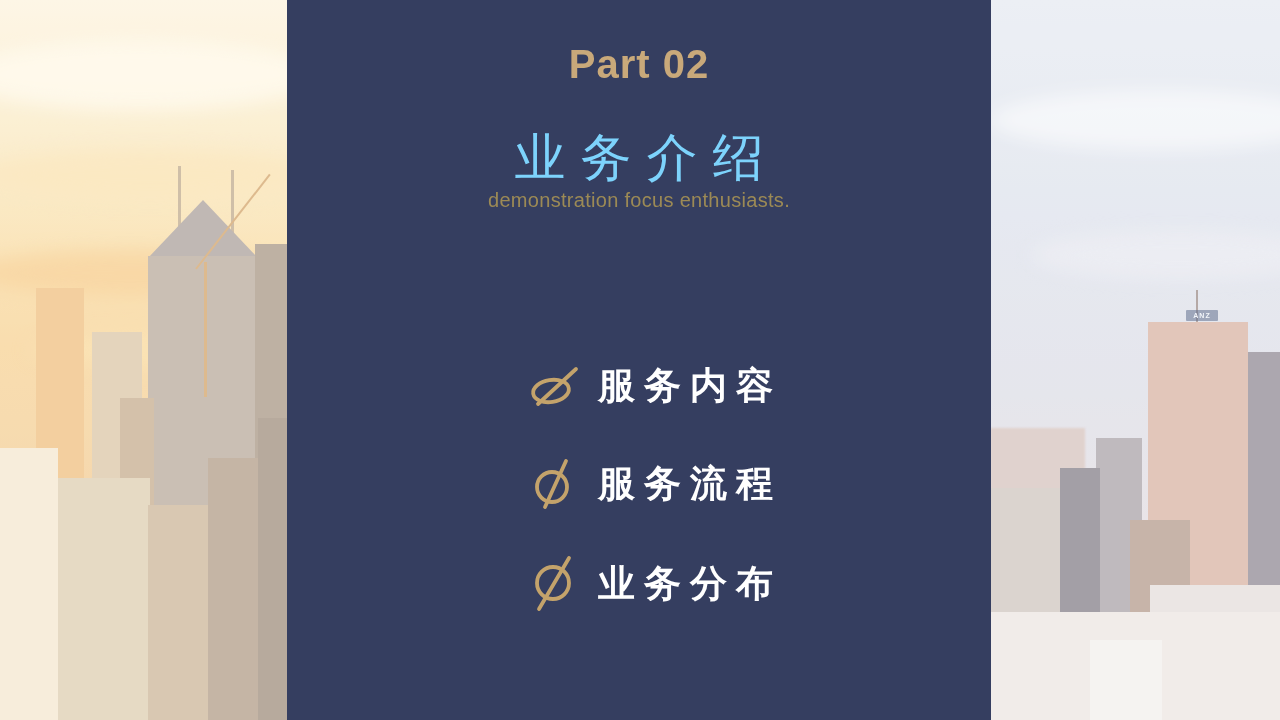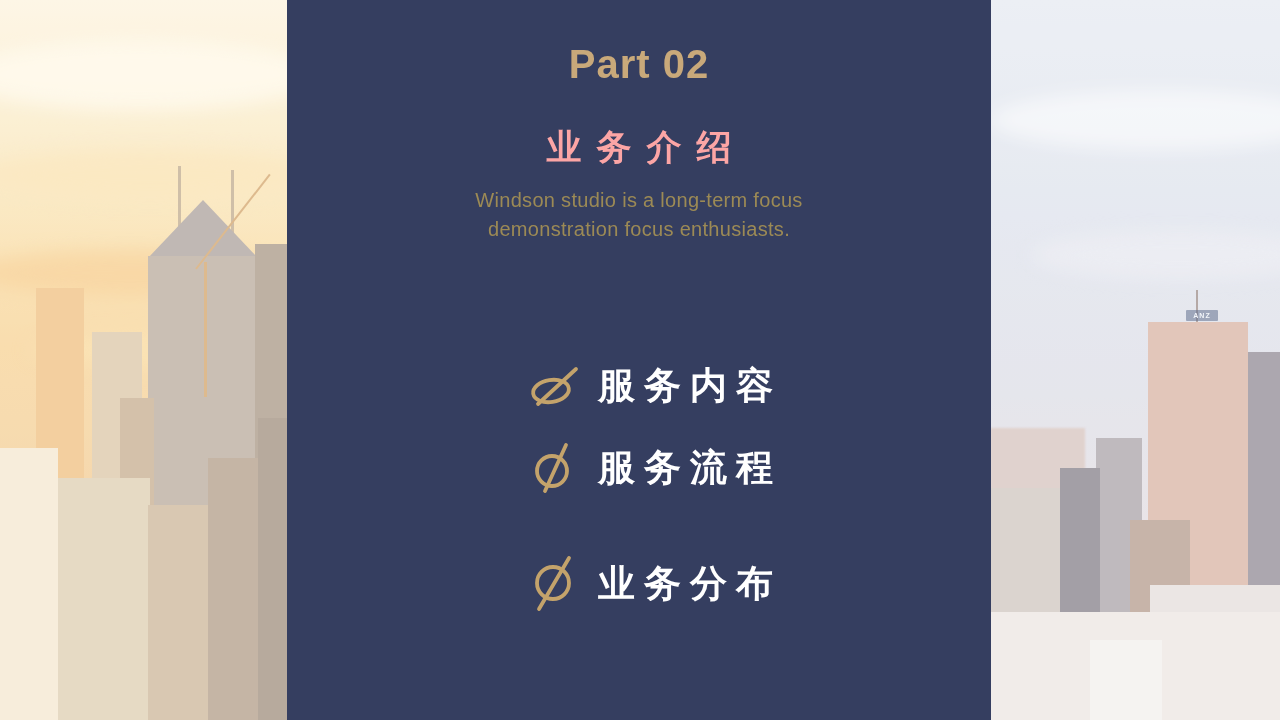--- a/index.html
+++ b/index.html
@@ -22,29 +22,29 @@
   .wash-right { position:absolute; inset:0; background:rgba(255,255,255,0.26); }
   .sign-chip { position:absolute; display:flex; align-items:center; justify-content:center;
     background:rgba(44,62,104,0.55); border-radius:1px; }
   .sign-chip span { font-size:7px; font-weight:bold; color:#eef2f8; letter-spacing:1px; }
 
   
   .panel { position:absolute; left:287px; top:0; width:704px; height:720px; background:#353e60; }
   .part-label { position:absolute; top:42px; left:0; width:100%; text-align:center;
     font-size:40px; font-weight:bold; color:#c9a97a; letter-spacing:1px; }
   .zh-title { position:absolute; top:124px; left:0; width:100%; text-align:center;
-    font-size:35px; font-weight:bold; color:#fca5a5; letter-spacing:15px; padding-left:15px; }
+    font-size:51px; font-weight:normal; color:#7dd3fc; letter-spacing:15px; padding-left:15px; }
   .subtitle { position:absolute; top:186px; left:0; width:100%; text-align:center;
     font-size:20px; line-height:29px; color:#9c8a55; letter-spacing:0.3px; }
   .menu { position:absolute; left:240px; top:0; width:420px; height:100%; }
   .menu-item { position:absolute; left:0; display:flex; align-items:center; cursor:pointer;margin-top:39px; }
   .menu-item .icon { width:56px; margin-right:15px; display:flex; justify-content:center; }
   .menu-item .label { font-size:37px; font-weight:bold; color:#ffffff; letter-spacing:9px; white-space:nowrap; }
   .mi-1 { top:322px; }
-  .mi-2 { top:400px; }
+  .mi-2 { top:416px; }
   .mi-3 { top:514px; }
   svg.slash-icon { display:block; }
   svg.slash-icon .stroke { stroke:#c4a36b; stroke-width:3.8; fill:none; stroke-linecap:round; }
 </style>
 </head>
 <body>
 
 <div class="slide">
 
   <div class="bg-left">
@@ -100,21 +100,20 @@
     <div class="wash-right"></div>
   </div>
 
   <div class="panel">
 
     <div class="part-label">Part 02</div>
 
     <div class="zh-title">业务介绍</div>
 
     <div class="subtitle">
-      <div>Windson studio is a long-term focus</div>
       <div>demonstration focus enthusiasts.</div>
     </div>
 
     <div class="menu">
 
       <div class="menu-item mi-1">
         <span class="icon">
           <svg class="slash-icon" width="54" height="46" viewBox="0 0 54 46">
             <ellipse class="stroke" cx="23" cy="28" rx="18" ry="11" transform="rotate(-9 23 28)"></ellipse>
             <line class="stroke" x1="10" y1="41" x2="48" y2="6"></line>

